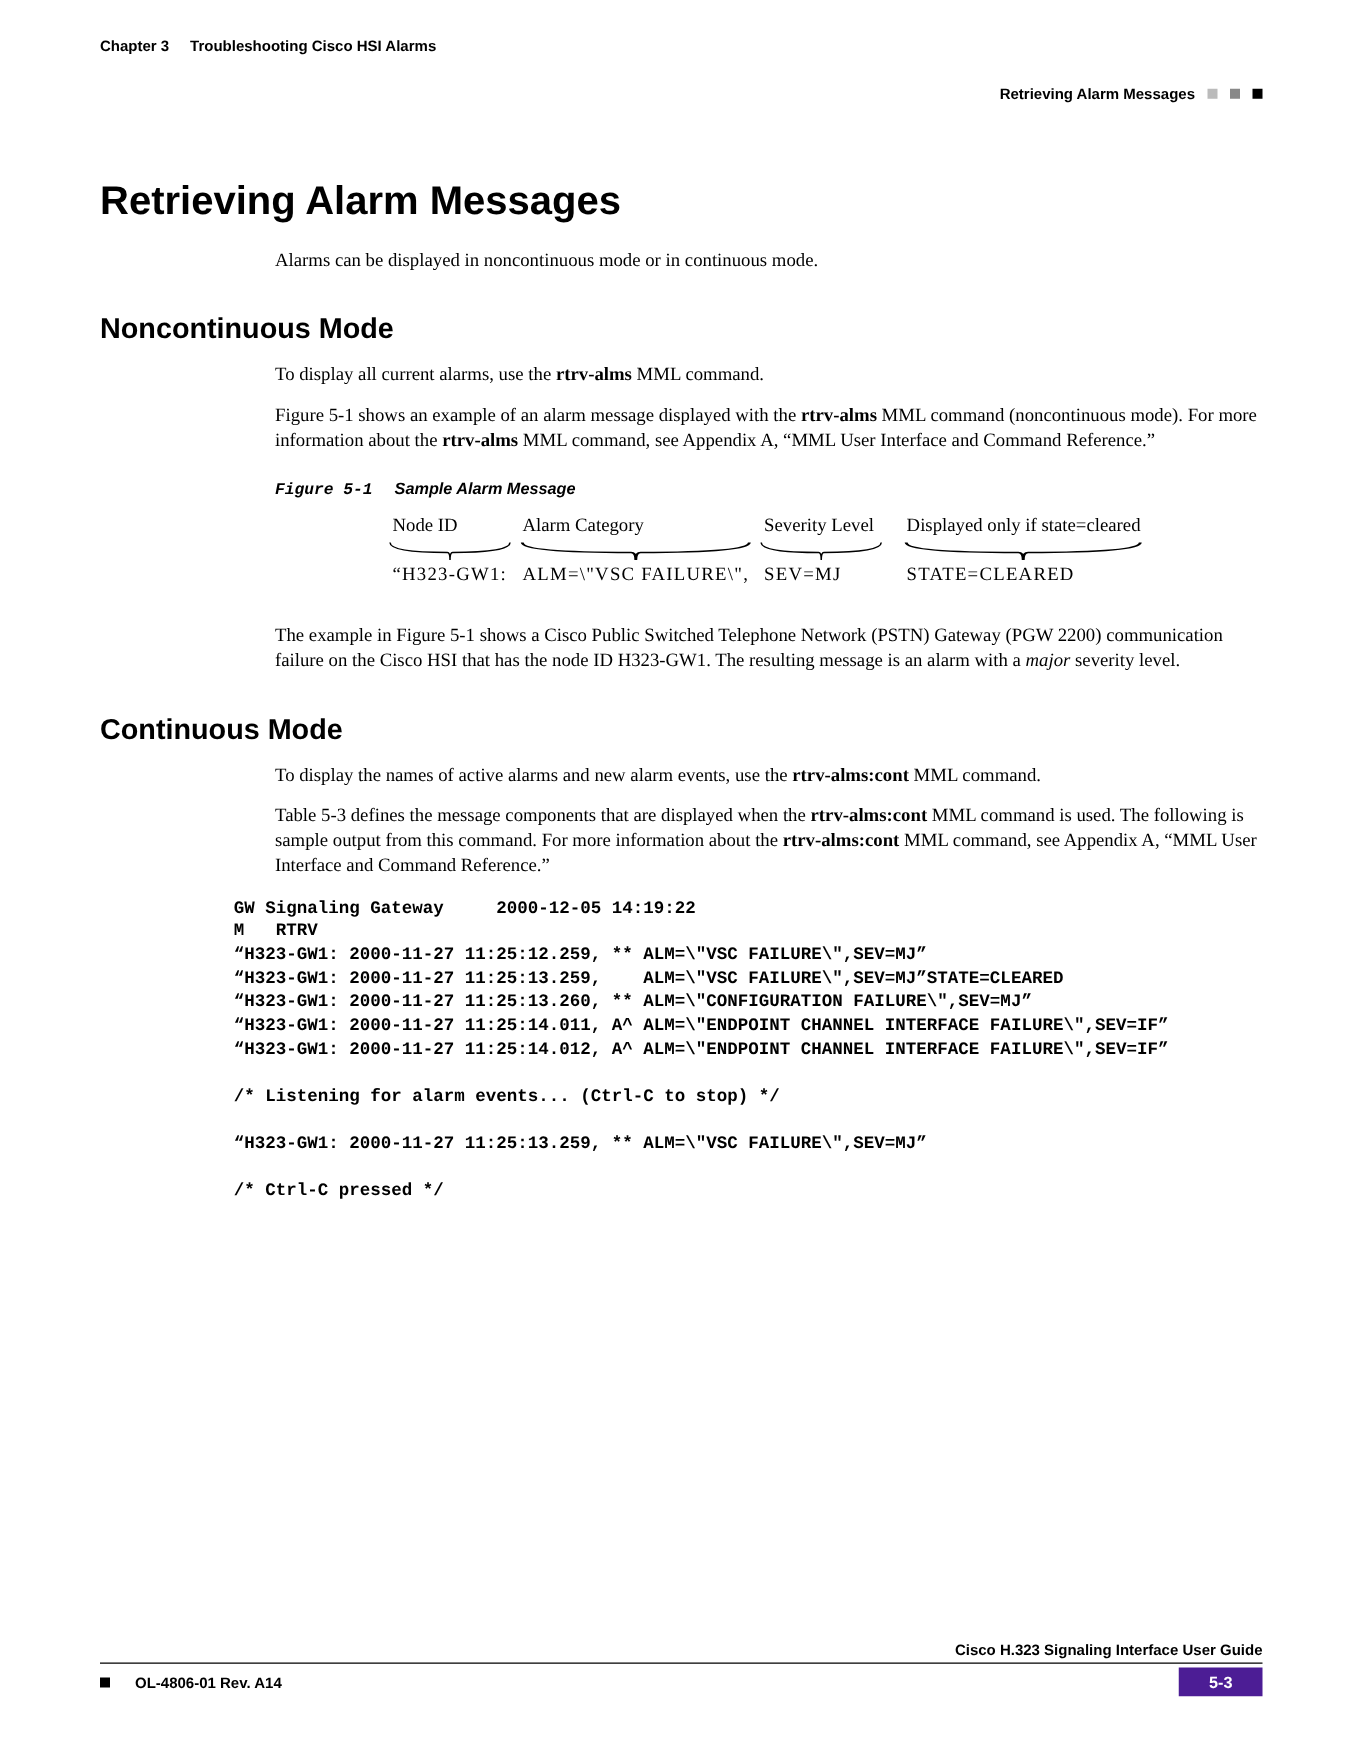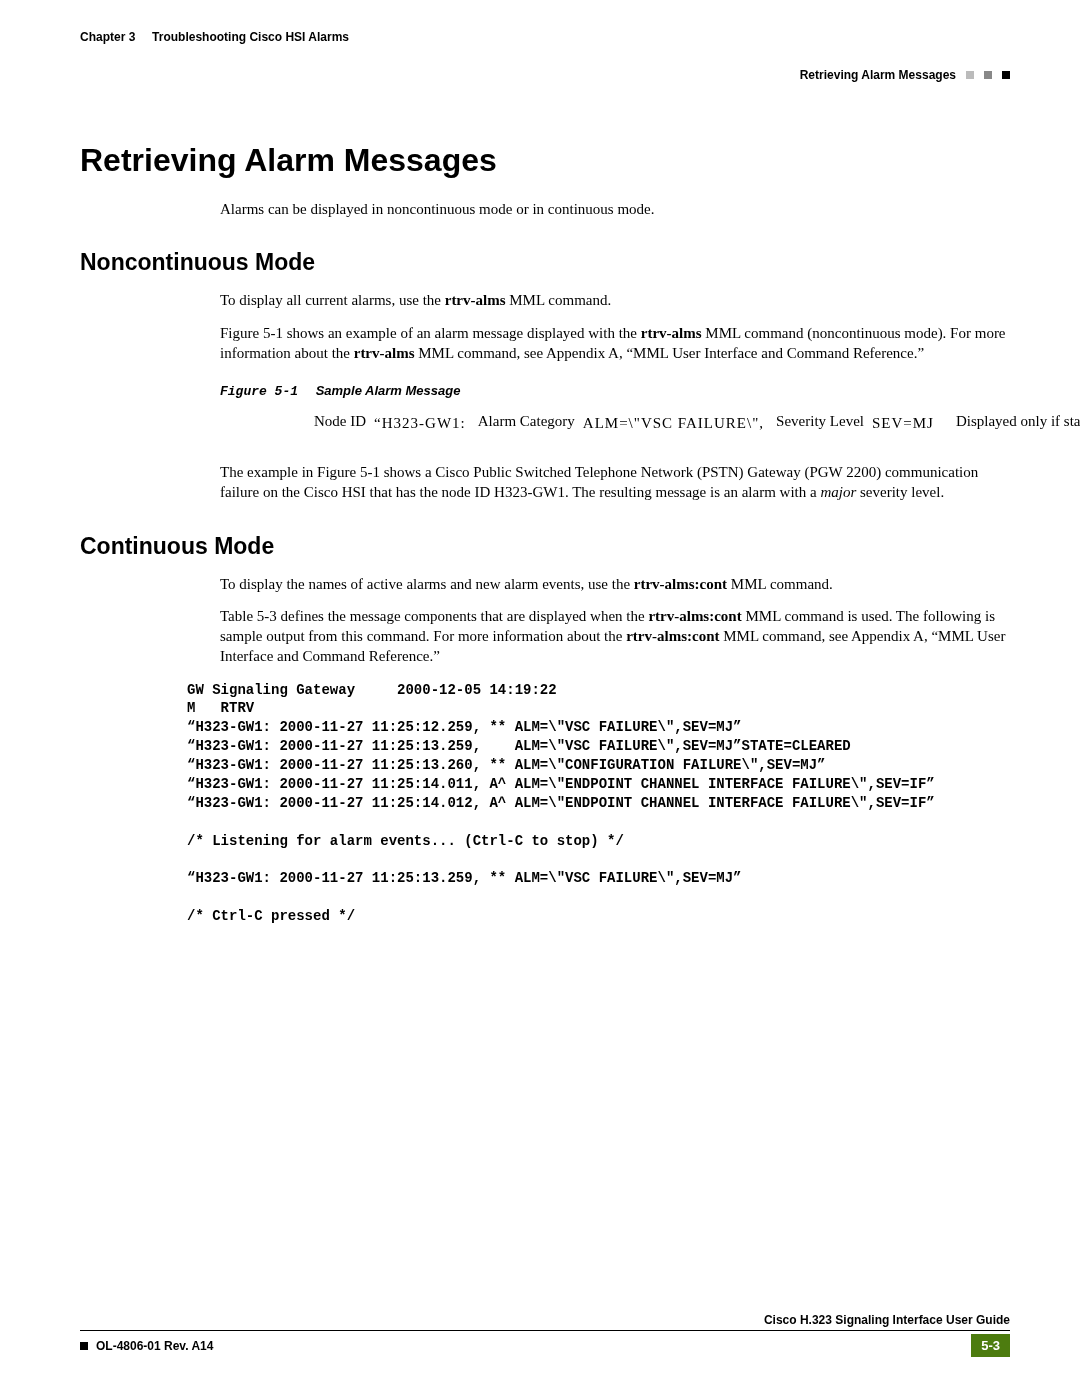--- a/index.html
+++ b/index.html
@@ -76,21 +76,21 @@
     font-family: "Times New Roman", serif;
     font-size: 15px;
   }
   .fig-row {
     display: flex;
     gap: 4px;
   }
   .fig-col {
     text-align: left;
     display: flex;
-    flex-direction: row;
+    flex-direction: column;
     align-items: stretch;
   }
   .fig-col .lab { padding: 0 4px 2px 4px; white-space: nowrap; }
   .fig-col svg { display:block; width:100%; height:18px; }
   .fig-col .val { padding: 2px 4px 0 4px; letter-spacing: 1px; white-space: nowrap; }
 
   pre.code {
     margin: 14px 0 0 107px;
     font-family: "Courier New", Courier, monospace;
     font-size: 14px;
@@ -117,28 +117,28 @@
   .footer-title {
     text-align: right;
     font-family: Arial, Helvetica, sans-serif;
     font-weight: bold;
     font-size: 12px;
     margin-bottom: 3px;
   }
   .footer-left {
     display: flex;
     align-items: center;
-    gap: 8px;
+    gap: 20px;
     font-weight: bold;
   }
   .page-badge {
-    background: #4d7c0f;
+    background: #4c1d95;
     color: #fff;
     font-weight: bold;
-    padding: 4px 10px;
+    padding: 4px 24px;
     font-size: 13px;
   }
 </style>
 </head>
 <body>
 
 <div class="page">
 
   <div class="header">
     <div class="header-left">

